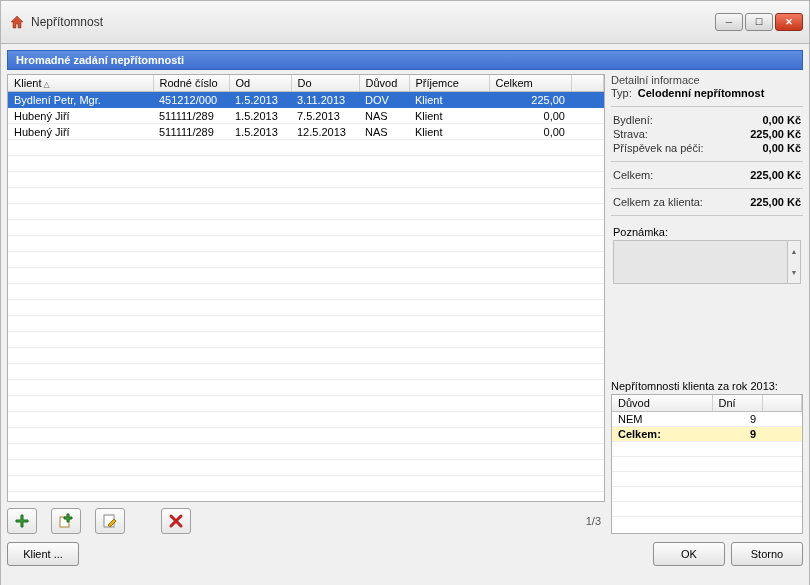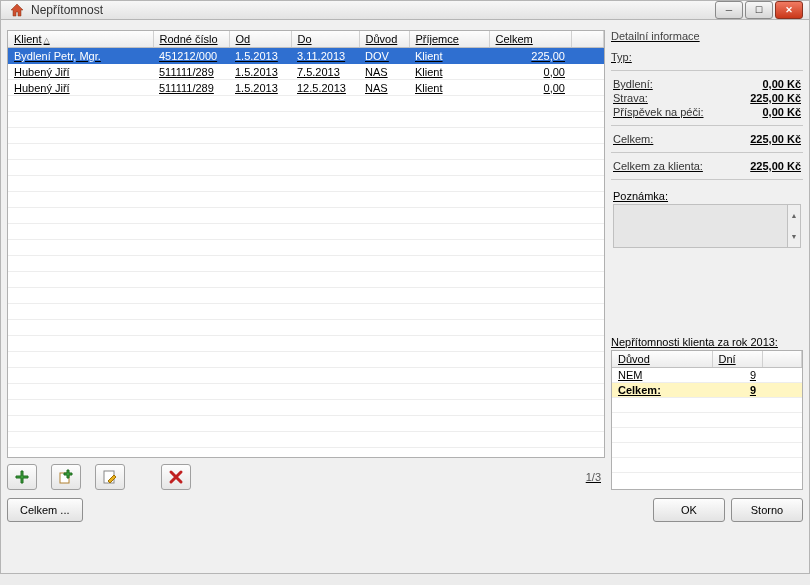--- a/index.html
+++ b/index.html
@@ -8,21 +8,21 @@
     font-family: Tahoma, Arial, sans-serif;
     font-size: 11px;
     background: #ececec;
     color: #000;
     width: 810px;
     height: 585px;
     overflow: hidden;
   }
   
   .titlebar {
-    height: 20px;
+    height: 44px;
     background: linear-gradient(#f7f7f7, #e3e3e3);
     border: 1px solid #b5b5b5;
     display: flex;
     align-items: center;
     padding: 0 6px 0 8px;
   }
   .titlebar .icon {
     width: 16px; height: 16px;
     margin-right: 6px;
   }
@@ -60,21 +60,20 @@
     font-weight: bold;
     font-size: 11px;
     padding: 3px 8px;
     border: 1px solid #2f5fbf;
   }
   .workarea {
     display: flex;
     gap: 6px;
     margin-top: 4px;
     height: 460px;
-    text-decoration: underline;
   }
   .left-pane { flex: 1; display: flex; flex-direction: column; }
   .main-table-wrap {
     flex: 1;
     background: #fff;
     border: 1px solid #b0b0b0;
     overflow: hidden;
   }
   table.maint {
     width: 100%;
@@ -125,21 +124,21 @@
   .right-pane {
     width: 192px;
     display: flex;
     flex-direction: column;
     font-size: 11px;
   }
   .detail-group {
     border-top: 1px solid #c8c8c8;
     padding: 6px 2px;
   }
-  .detail-title { color: #444; margin-bottom: 8px; }
+  .detail-title { color: #444; margin-bottom: 0; }
   .row { display: flex; justify-content: space-between; padding: 1px 0; }
   .row .lbl { color: #333; }
   .row .val { font-weight: bold; text-align: right; }
   .typ-val { font-weight: bold; }
   .noteslabel { margin-top: 4px; }
   .notesbox {
     height: 44px;
     background: #e6e6e6;
     border: 1px solid #c0c0c0;
     margin-top: 2px;
@@ -205,20 +204,21 @@
     <div class="win-btn">
         <span class="glyph">☐</span>
       </div>
     <div class="win-btn close">
         <span class="glyph">✕</span>
       </div>
   </div>
 </div>
 
 <div class="outer">
+  <div class="section-header">Hromadné zadání nepřítomnosti</div>
 
   <div class="workarea">
     <div class="left-pane">
       <div class="main-table-wrap">
         <table class="maint">
           <colgroup>
             <col style="width:145px">
               <col style="width:76px">
               <col style="width:62px">
             <col style="width:68px">
@@ -519,20 +519,21 @@
         </div>
         <div class="spacer"></div>
         <span class="counter">1/3</span>
       </div>
     </div>
 
     <div class="right-pane">
       <div class="detail-title">Detailní informace</div>
       <div class="row" style="margin-bottom:6px">
         <span class="lbl">Typ:</span>
+        <span class="typ-val" style="flex:1;padding-left:6px">Celodenní nepřítomnost</span>
       </div>
       <div class="detail-group">
         <div class="row">
             <span class="lbl">Bydlení:</span>
             <span class="val">0,00 Kč</span>
           </div>
         <div class="row">
             <span class="lbl">Strava:</span>
             <span class="val">225,00 Kč</span>
           </div>
@@ -614,18 +615,18 @@
                 <td></td>
                 <td></td>
               </tr>
           </tbody>
         </table>
       </div>
     </div>
   </div>
 
   <div class="bottombar">
-    <button class="pushbtn">Celkem ...</button>
+    <button class="pushbtn">Klient ...</button>
     <div class="spacer"></div>
     <button class="pushbtn">OK</button>
     <button class="pushbtn">Storno</button>
   </div>
 </div>
 
 </body></html>

